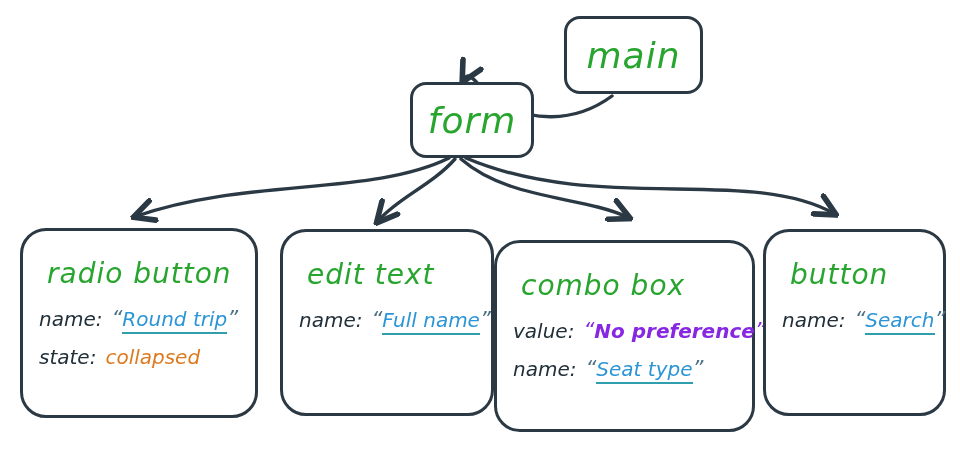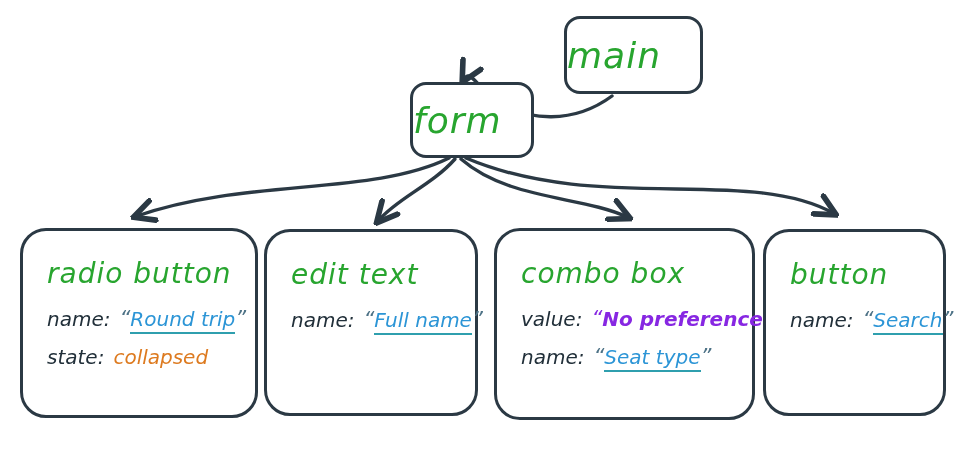--- a/index.html
+++ b/index.html
@@ -24,41 +24,41 @@
   .node {
     position: absolute;
     background: #ffffff;
     border: 3.4px solid #2b3944;
     z-index: 1;
   }
   .node.small {
     border-radius: 16px;
     display: flex;
     align-items: center;
+    justify-content: center;
   }
   .node.big {
     border-radius: 26px;
     padding: 10px 10px 0 16px;
   }
   .node-title {
     color: #28a52f;
     font-size: 36px;
     letter-spacing: 1px;
     white-space: nowrap;
   }
   .big .node-title {
     font-size: 28px;
     display: block;
     margin: 16px 0 10px 8px;
   }
   .prop-row {
     white-space: nowrap;
     font-size: 20px;
     line-height: 38px;
-    margin-left: 8px;
   }
   .prop-label {
     color: #22303a;
     margin-right: 9px;
   }
   .quote {
     color: #4d7286;
     font-size: 21px;
   }
   .quote.purple { color: #8727e2; }
@@ -106,28 +106,28 @@
   <div class="node big" style="left:20px; top:228px; width:238px; height:190px;">
     <span class="node-title">radio button</span>
     <div class="prop-row">
       <span class="prop-label">name:</span><span class="quote">“</span><span class="val-name">Round trip</span><span class="quote">”</span>
     </div>
     <div class="prop-row">
       <span class="prop-label">state:</span><span class="val-state">collapsed</span>
     </div>
   </div>
 
-  <div class="node big" style="left:264px; top:229px; width:214px; height:187px;">
+  <div class="node big" style="left:280px; top:229px; width:214px; height:187px;">
     <span class="node-title">edit text</span>
     <div class="prop-row">
       <span class="prop-label">name:</span><span class="quote">“</span><span class="val-name">Full name</span><span class="quote">”</span>
     </div>
   </div>
 
-  <div class="node big" style="left:494px; top:228px; width:261px; height:192px;">
+  <div class="node big" style="left:494px; top:240px; width:261px; height:192px;">
     <span class="node-title">combo box</span>
     <div class="prop-row">
       <span class="prop-label">value:</span><span class="quote purple">“</span><span class="val-value">No preference</span><span class="quote purple">”</span>
     </div>
     <div class="prop-row">
       <span class="prop-label">name:</span><span class="quote">“</span><span class="val-name">Seat type</span><span class="quote">”</span>
     </div>
   </div>
 
   <div class="node big" style="left:763px; top:229px; width:183px; height:187px;">

